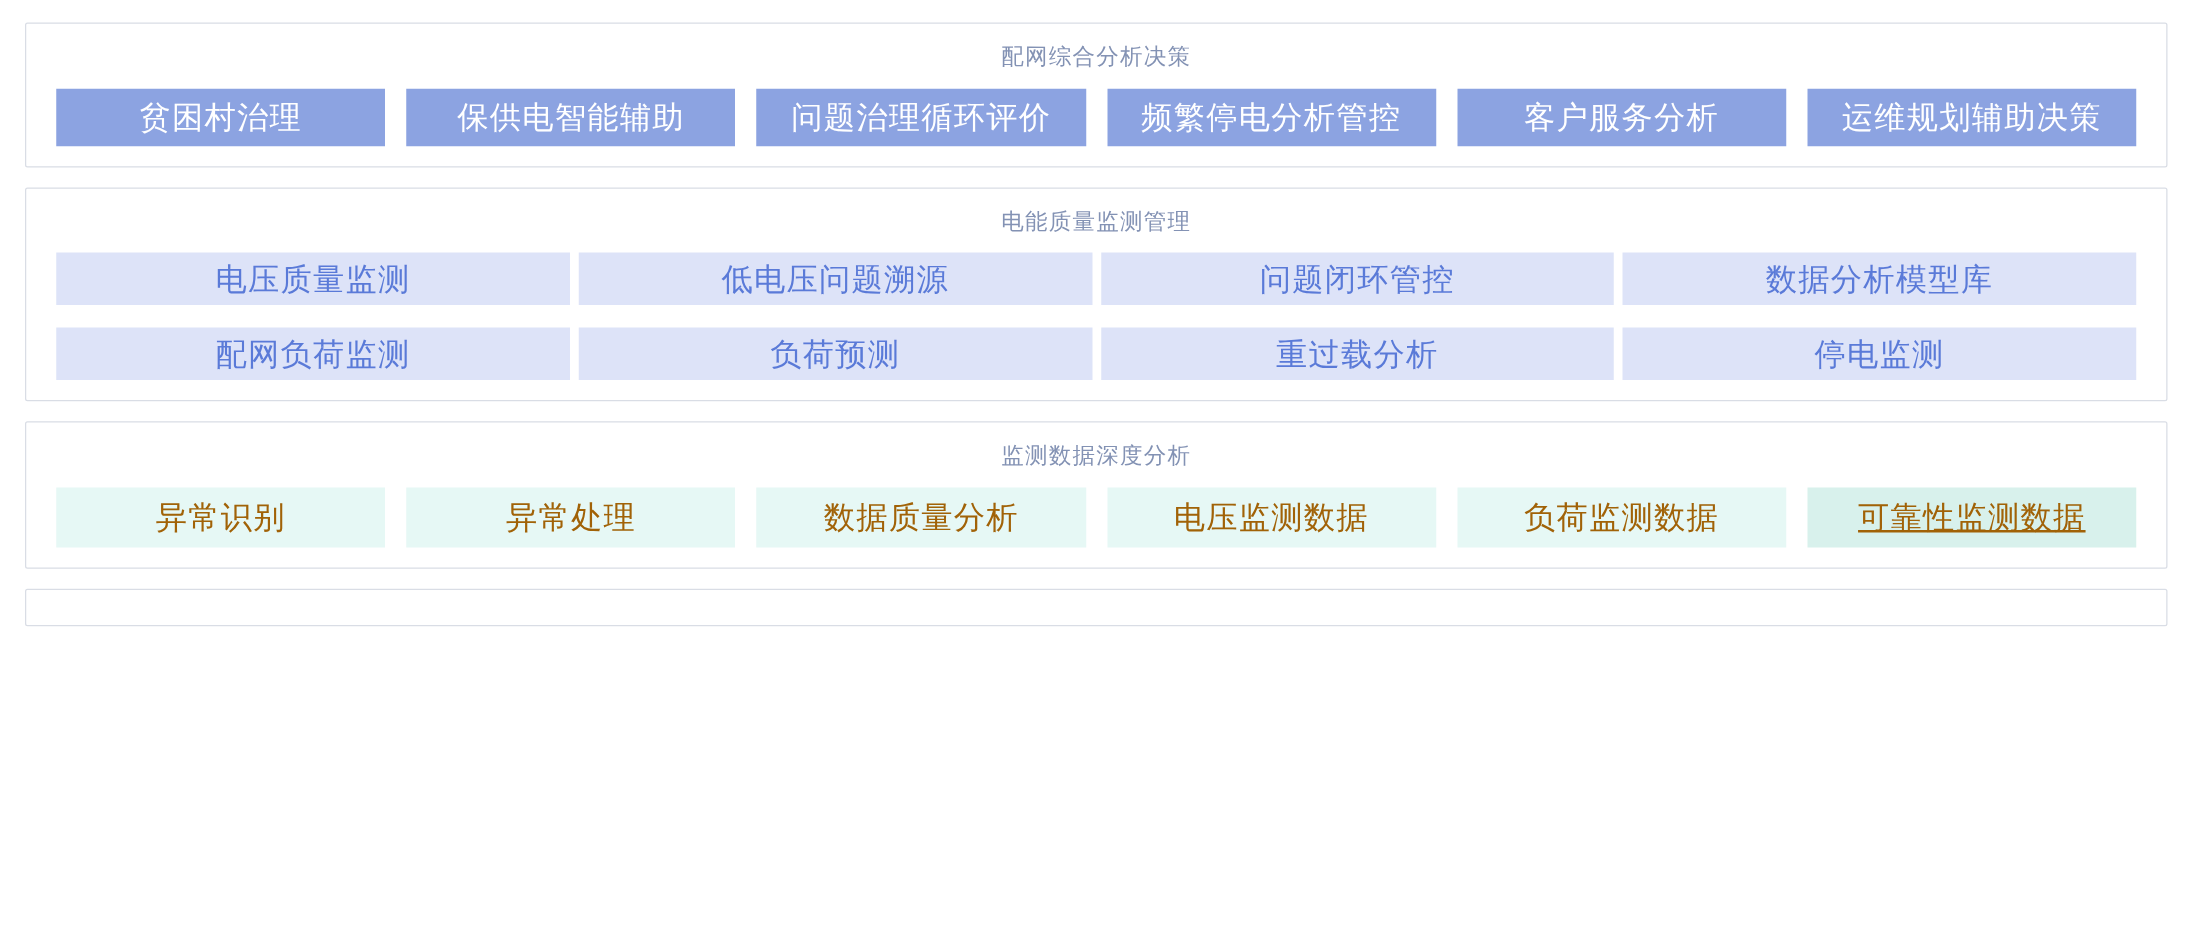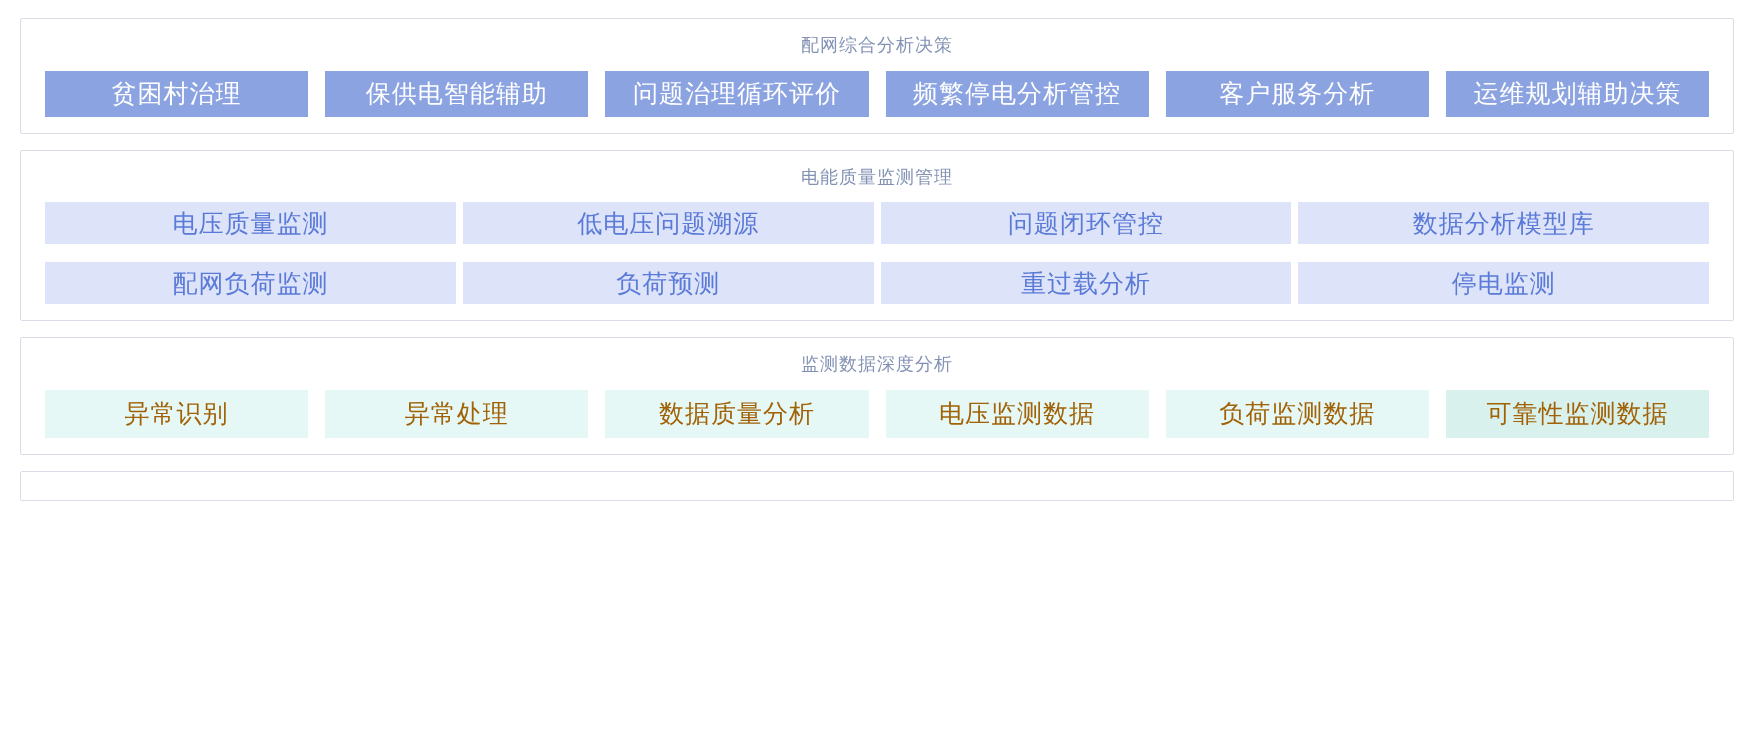--- a/index.html
+++ b/index.html
@@ -57,20 +57,21 @@
     color: #5a7ad8;
     height: 42px;
   }
   .tile.mint {
     background: #e6f8f5;
     color: #a16207;
     height: 48px;
   }
   .tile.mint-alt {
     background: #d8f1ec;
+    text-decoration: underline;
   }
 </style>
 </head>
 <body>
 
 <div class="wrap">
 
   <section class="panel">
     <div class="panel-title">配网综合分析决策</div>
     <div class="tile-row">

